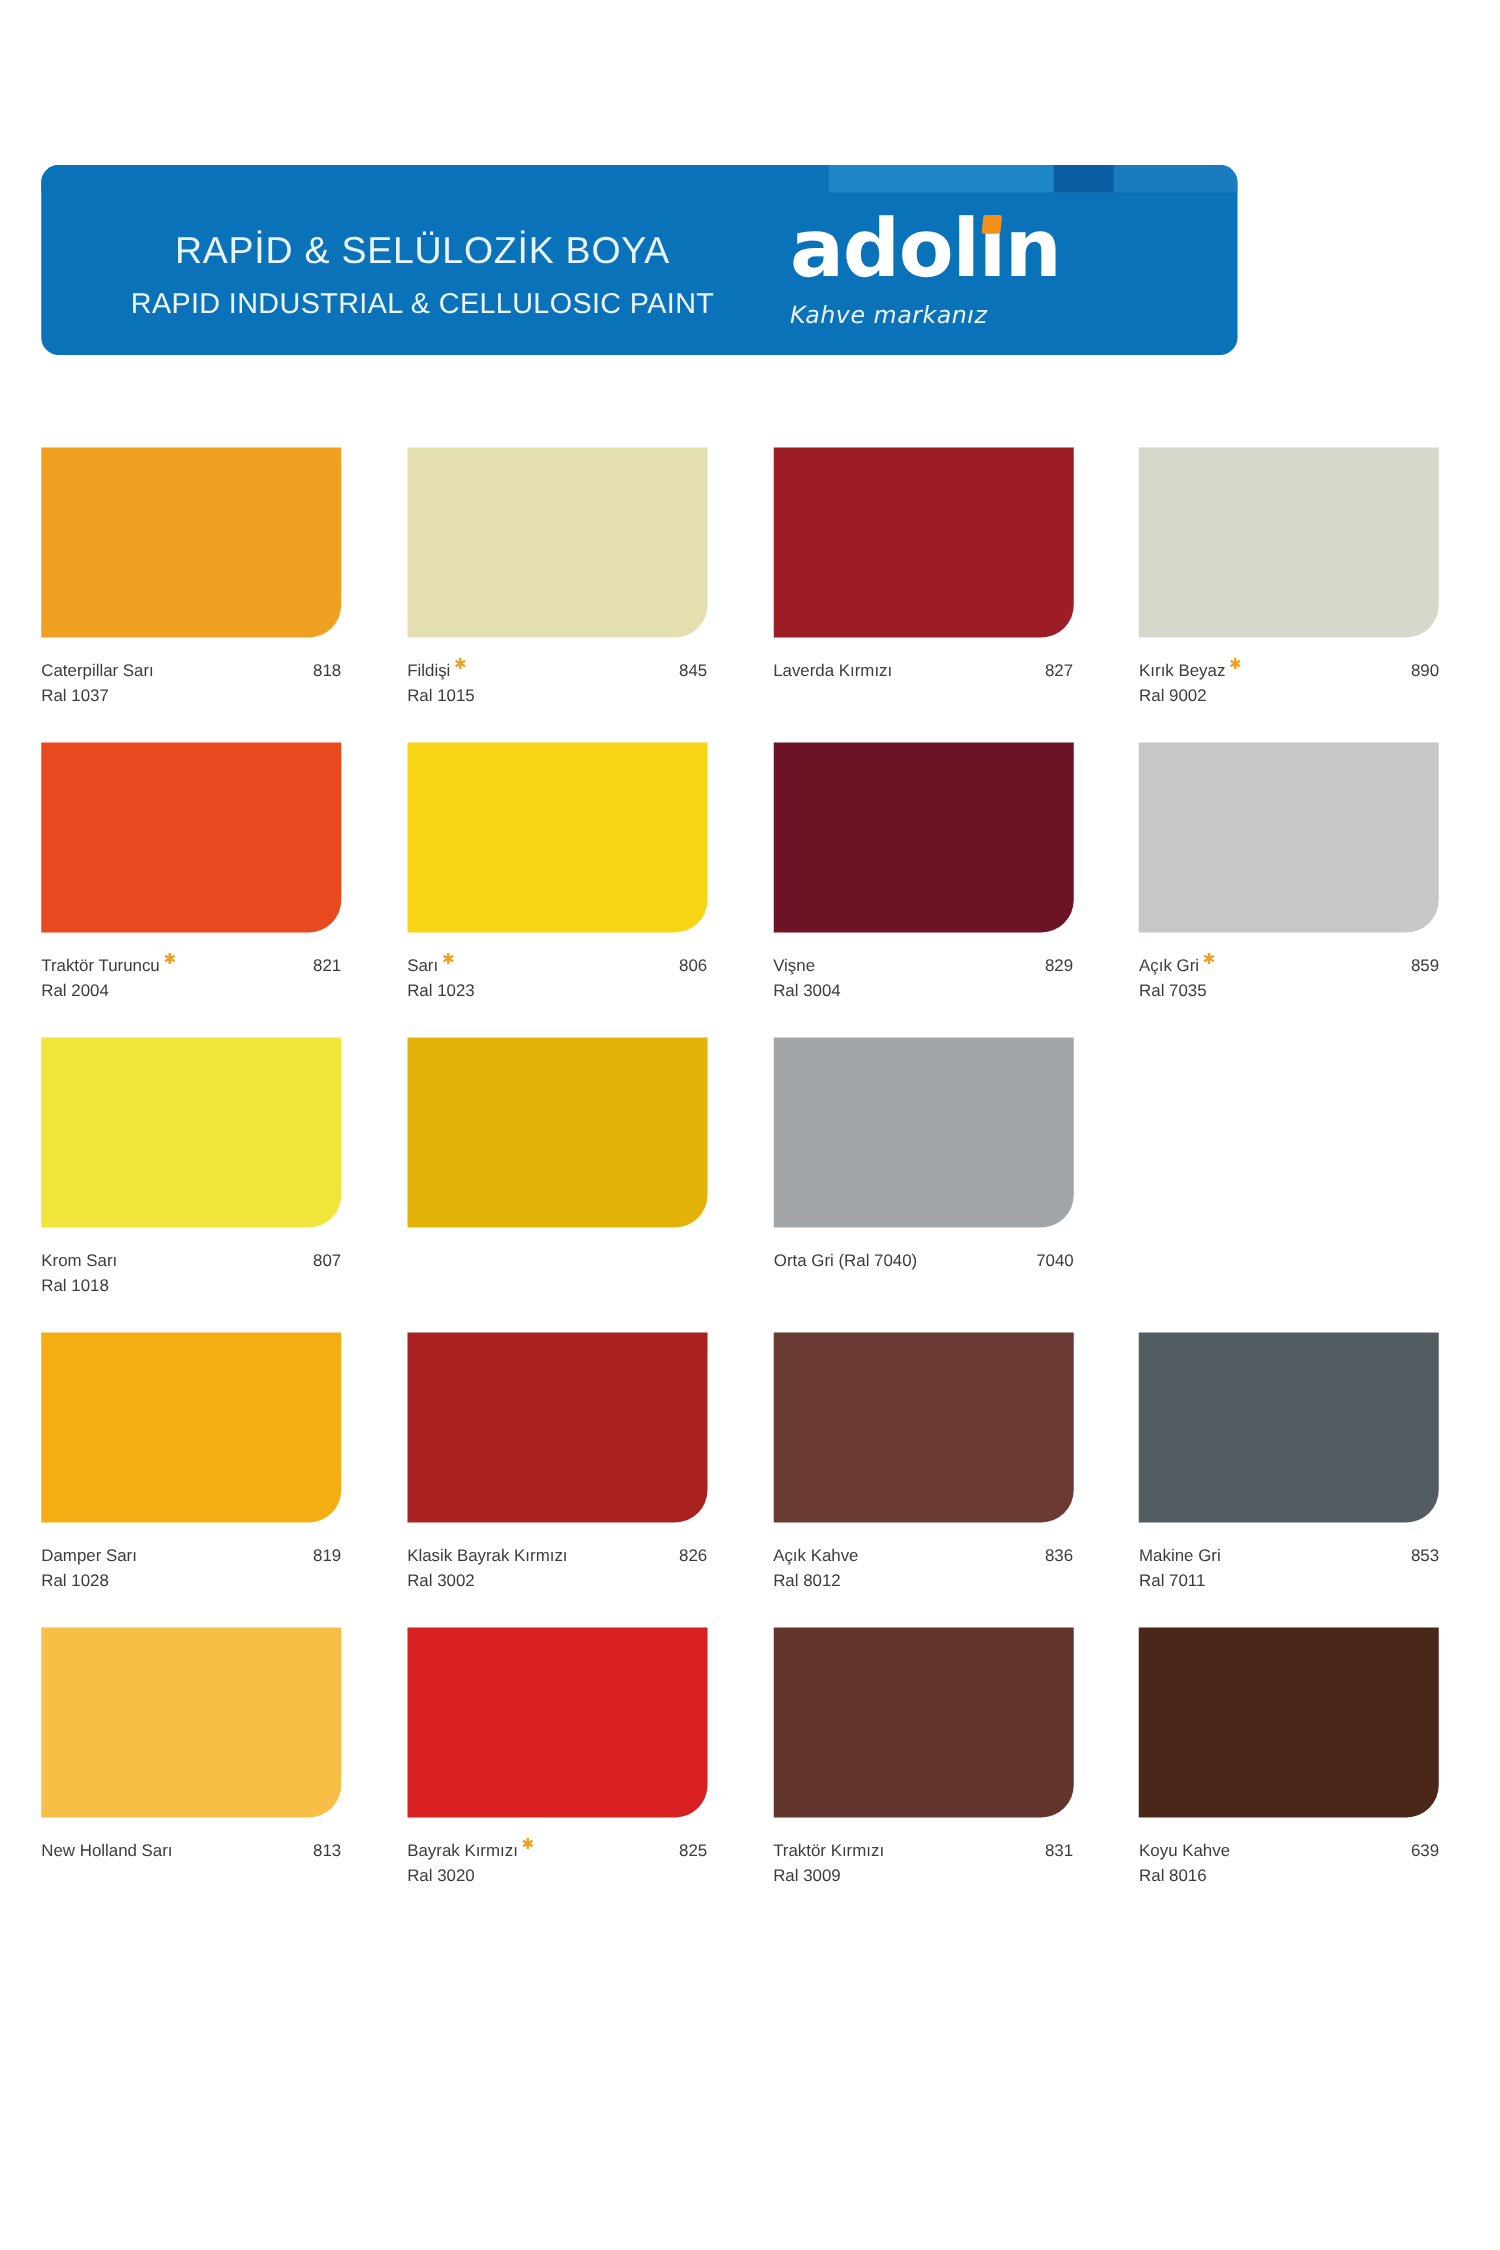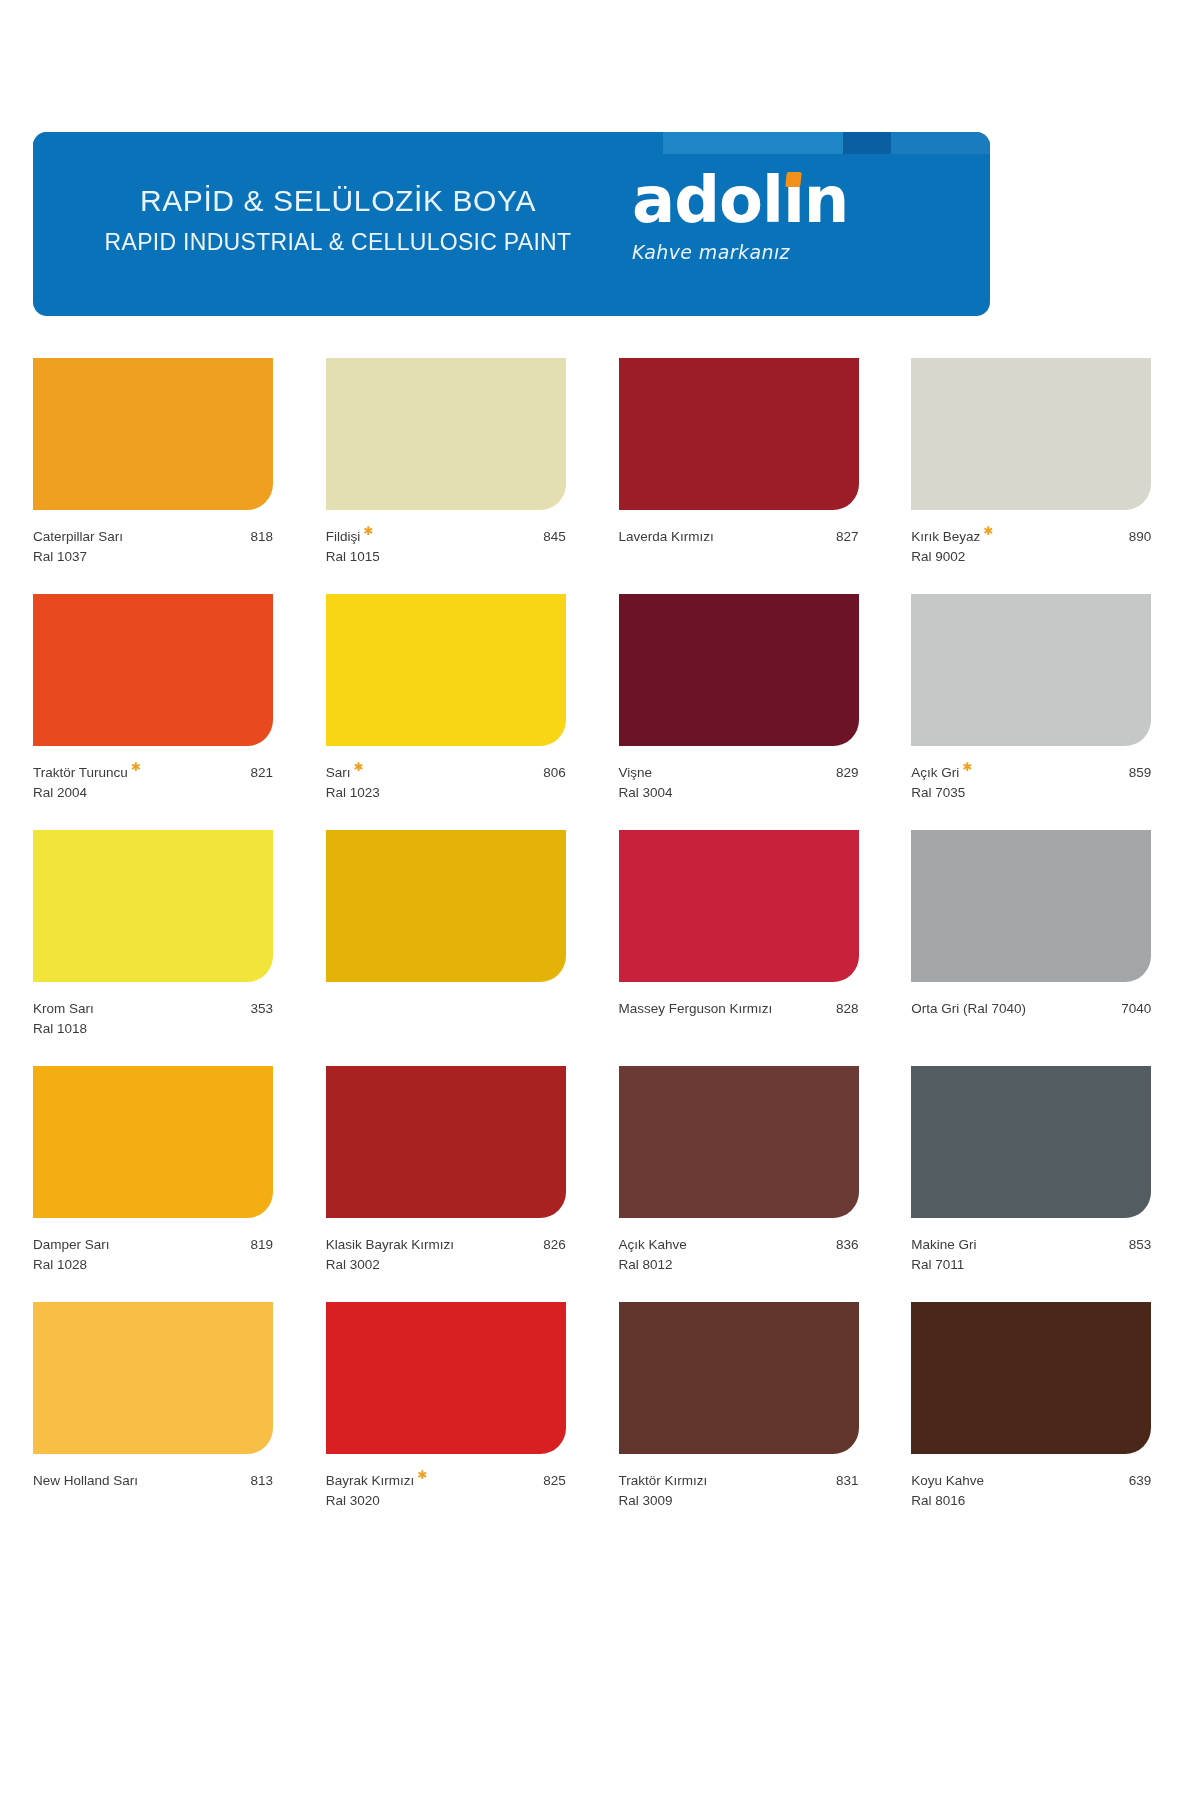--- a/index.html
+++ b/index.html
@@ -13,21 +13,21 @@
     position: relative;
     width: 1200px; height: 1800px;
     background: #ffffff;
     overflow: hidden;
   }
 
   
   .banner {
     position: absolute;
     left: 33px; top: 132px;
-    width: 957px; height: 184px;
+    width: 957px; height: 152px;
     background: #0a72b8;
     border-radius: 14px 14px 14px 14px;
     overflow: hidden;
   }
   .banner-stripe {
     position: absolute;
     top: 0; left: 0; right: 0; height: 22px;
     display: flex;
   }
   .stripe-seg { height: 100%; }
@@ -257,37 +257,27 @@
         </div>
       </div>
     </div>
 
     <div class="row">
       <div class="cell">
         <div class="chip" style="background: rgb(241, 228, 59);"></div>
         <div class="meta">
           <div class="meta-top">
             <span class="meta-name"><span>Krom Sarı</span><span class="star"></span></span>
-            <span class="meta-code">353</span>
+            <span class="meta-code">807</span>
           </div>
           <div class="meta-ral">Ral 1018</div>
         </div>
       </div>
       <div class="cell">
         <div class="chip" style="background: rgb(228, 179, 9);"></div>
-      </div>
-      <div class="cell">
-        <div class="chip" style="background: rgb(200, 33, 59);"></div>
-        <div class="meta">
-          <div class="meta-top">
-            <span class="meta-name"><span>Massey Ferguson Kırmızı</span><span class="star"></span></span>
-            <span class="meta-code">828</span>
-          </div>
-          <div class="meta-ral"></div>
-        </div>
       </div>
       <div class="cell">
         <div class="chip" style="background: rgb(162, 166, 168);"></div>
         <div class="meta">
           <div class="meta-top">
             <span class="meta-name"><span>Orta Gri (Ral 7040)</span><span class="star"></span></span>
             <span class="meta-code">7040</span>
           </div>
           <div class="meta-ral"></div>
         </div>

